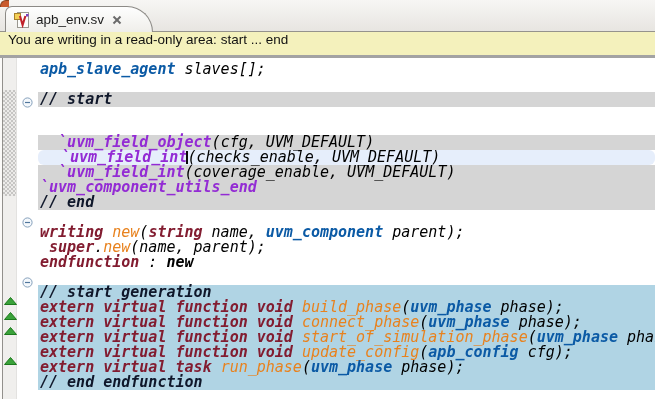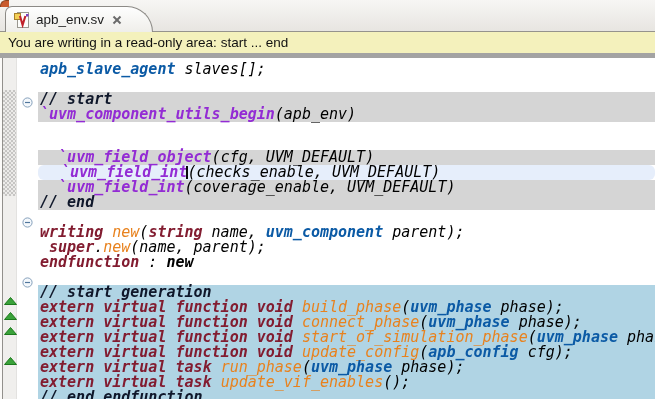--- a/index.html
+++ b/index.html
@@ -39,23 +39,23 @@
     display: flex; align-items: center;
     padding: 0 10px 0 8px;
     box-sizing: border-box;
   }
   .tab-title { font-size: 13.5px; color: #1c1c1c; margin: 0 8px 0 6px; white-space: nowrap; }
   .tab-close { display: inline-flex; margin-top: 1px; cursor: default; }
   
   .banner {
     height: 26px;
     background: #f4f1bc;
-    border-bottom: 5px solid #a3a3a3;
-    box-sizing: border-box;
-    display: flex; align-items: center;
+    border-bottom: 3px solid #a3a3a3;
+    box-sizing: border-box;
+    display: flex; align-items: flex-start;
     padding-left: 8px;
     font-size: 13.5px; color: #111;
   }
   
   .editor {
     position: relative;
     display: flex;
     height: 341px;
     background: #fff;
     font-style: italic;
@@ -176,34 +176,33 @@
           </svg></div>
         <div class="fold-marker" style="top: 216px;"><svg width="11" height="11" viewBox="0 0 11 11">
             <circle cx="5.5" cy="5.5" r="4.6" fill="#f4f8fc" stroke="#86a0bb"></circle>
             <line x1="3" y1="5.5" x2="8" y2="5.5" stroke="#51779c" stroke-width="1.2"></line>
           </svg></div>
       </div>
     <div class="code-area" id="code-area">
         <div class="code-line"><span class="tok tok-type">apb_slave_agent</span><span class="tok tok-pln"> slaves[];</span></div>
         <div class="code-line"></div>
         <div class="code-line reg-readonly"><span class="tok tok-cmt">// start</span></div>
-        <div class="code-line reg-readonly"><span class="tok tok-mac">`uvm_component_utils_begin</span><span class="tok tok-pln">(apb_env)</span></div>
         <div class="code-line reg-readonly" style="padding-left: 20.08px; margin-top: 28px;"><span class="tok tok-mac">`uvm_field_object</span><span class="tok tok-pln">(cfg, UVM_DEFAULT)</span></div>
         <div class="code-line reg-readonly current-line" style="padding-left: 23px; border-radius: 6px;"><span class="tok tok-mac">`uvm_field_int</span><span class="caret"></span><span class="tok tok-pln">(checks_enable, UVM_DEFAULT)</span></div>
         <div class="code-line reg-readonly" style="padding-left: 20.08px;"><span class="tok tok-mac">`uvm_field_int</span><span class="tok tok-pln">(coverage_enable, UVM_DEFAULT)</span></div>
+        <div class="code-line reg-readonly"><span class="tok tok-mac">`uvm_component_utils_end</span></div>
         <div class="code-line reg-readonly"><span class="tok tok-cmt">// end</span></div>
         <div class="code-line"></div>
         <div class="code-line"><span class="tok tok-kw">writing</span><span class="tok tok-pln"> </span><span class="tok tok-fn">new</span><span class="tok tok-pln">(</span><span class="tok tok-kw">string</span><span class="tok tok-pln"> name, </span><span class="tok tok-type">uvm_component</span><span class="tok tok-pln"> parent);</span></div>
         <div class="code-line" style="padding-left: 11.04px;"><span class="tok tok-kw">super</span><span class="tok tok-pln">.</span><span class="tok tok-fn">new</span><span class="tok tok-pln">(name, parent);</span></div>
         <div class="code-line"><span class="tok tok-kw">endfunction</span><span class="tok tok-pln"> : </span><span class="tok tok-plnb">new</span></div>
         <div class="code-line"></div>
         <div class="code-line reg-generation"><span class="tok tok-cmt">// start generation</span></div>
         <div class="code-line reg-generation"><span class="tok tok-kw">extern virtual function void</span><span class="tok tok-pln"> </span><span class="tok tok-fn">build_phase</span><span class="tok tok-pln">(</span><span class="tok tok-type">uvm_phase</span><span class="tok tok-pln"> phase);</span></div>
         <div class="code-line reg-generation"><span class="tok tok-kw">extern virtual function void</span><span class="tok tok-pln"> </span><span class="tok tok-fn">connect_phase</span><span class="tok tok-pln">(</span><span class="tok tok-type">uvm_phase</span><span class="tok tok-pln"> phase);</span></div>
         <div class="code-line reg-generation"><span class="tok tok-kw">extern virtual function void</span><span class="tok tok-pln"> </span><span class="tok tok-fn">start_of_simulation_phase</span><span class="tok tok-pln">(</span><span class="tok tok-type">uvm_phase</span><span class="tok tok-pln"> phase);</span></div>
         <div class="code-line reg-generation"><span class="tok tok-kw">extern virtual function void</span><span class="tok tok-pln"> </span><span class="tok tok-fn">update_config</span><span class="tok tok-pln">(</span><span class="tok tok-type">apb_config</span><span class="tok tok-pln"> cfg);</span></div>
         <div class="code-line reg-generation"><span class="tok tok-kw">extern virtual task</span><span class="tok tok-pln"> </span><span class="tok tok-fn">run_phase</span><span class="tok tok-pln">(</span><span class="tok tok-type">uvm_phase</span><span class="tok tok-pln"> phase);</span></div>
-        <div class="code-line reg-generation"><span class="tok tok-kw">extern virtual task</span><span class="tok tok-pln"> </span><span class="tok tok-fn">update_vif_enables</span><span class="tok tok-pln">();</span></div>
         <div class="code-line reg-generation"><span class="tok tok-cmt">// end endfunction</span></div>
       </div>
   </div>
 
 </div>
 
 </body></html>

